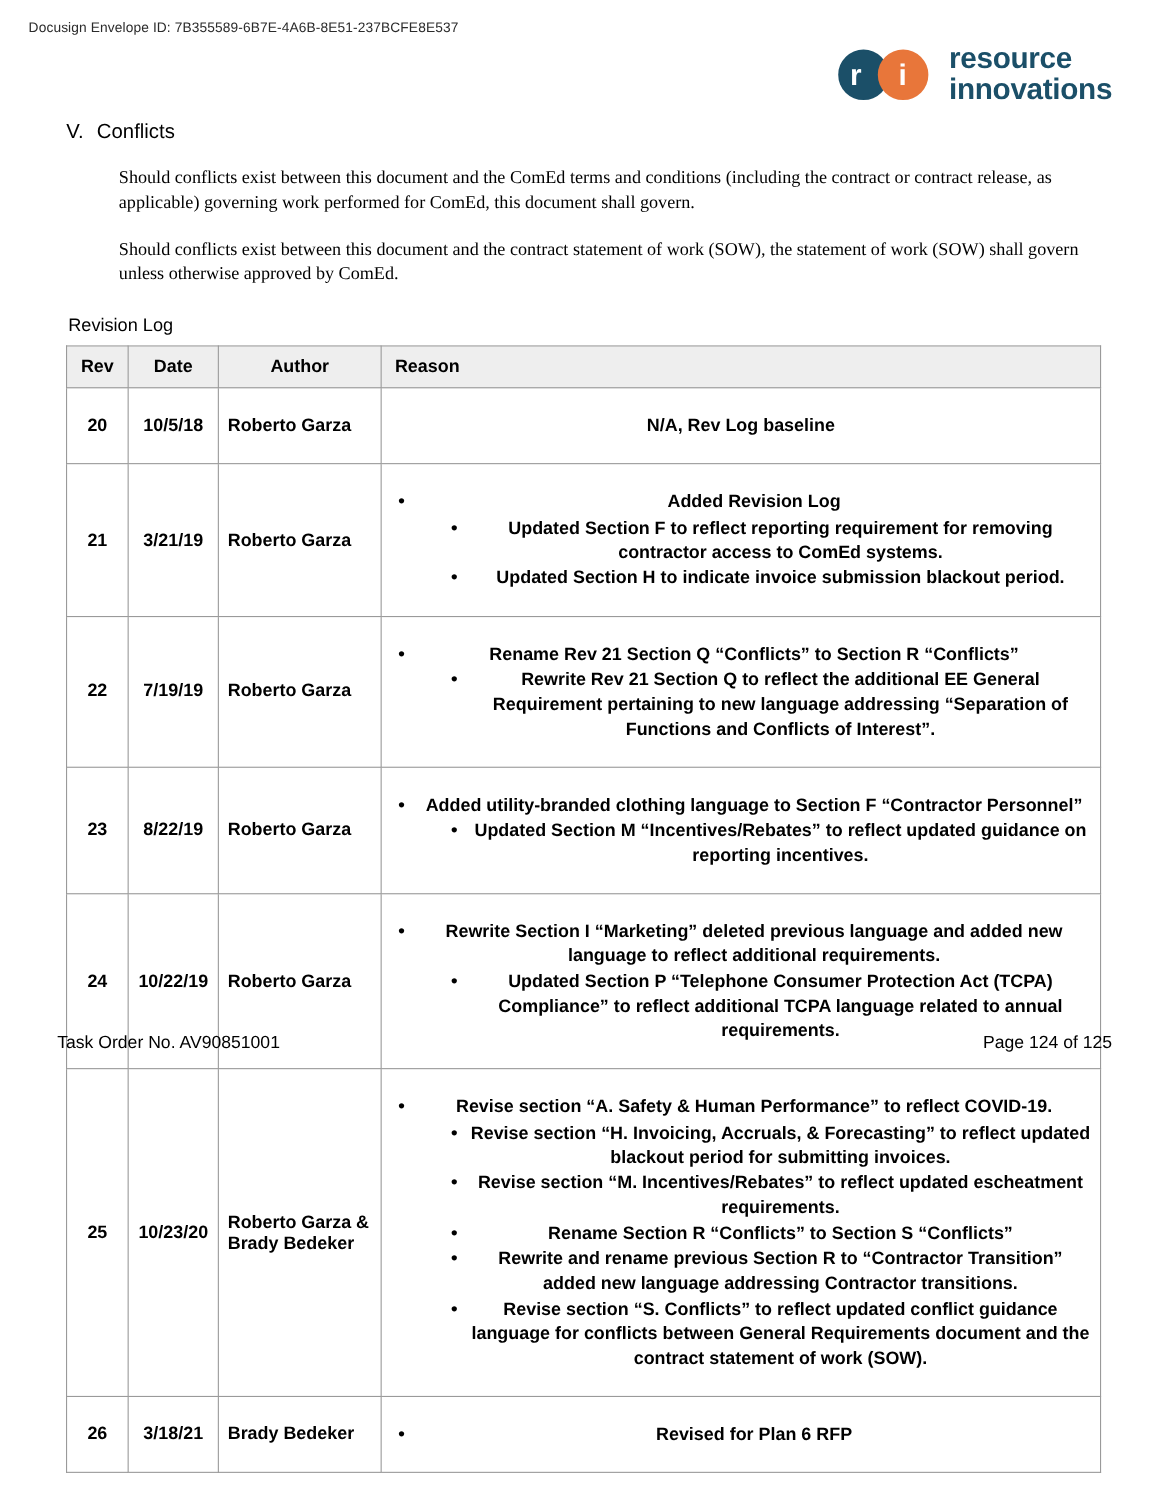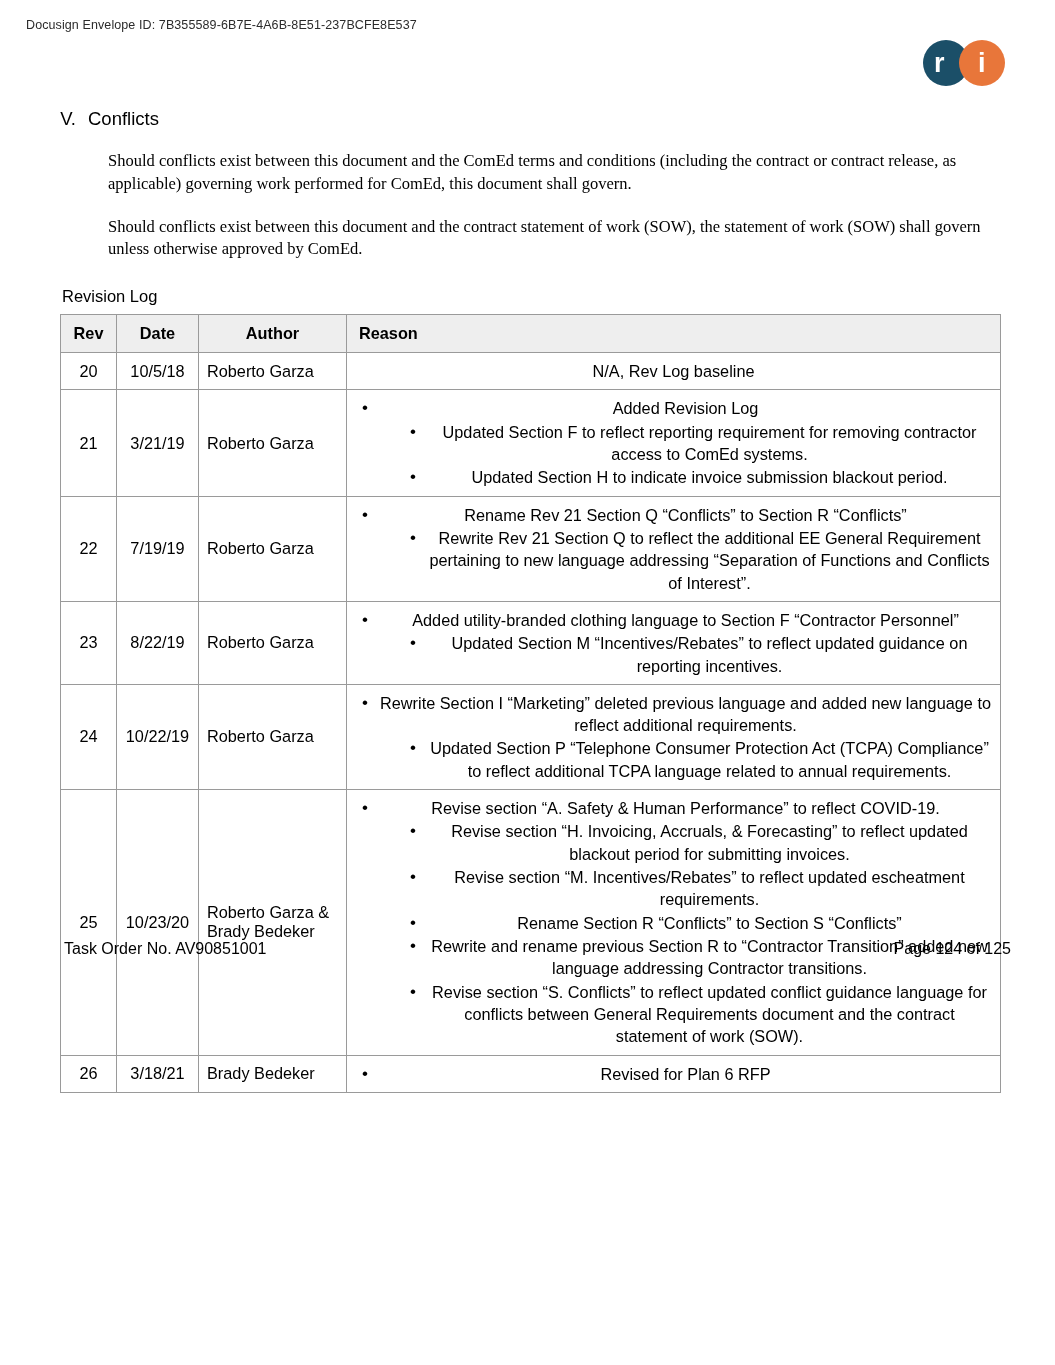--- a/index.html
+++ b/index.html
@@ -113,21 +113,22 @@
   table.revlog {
     border-collapse: collapse;
     width: 940px;
     margin-left: 10px;
     table-layout: fixed;
   }
   table.revlog th, table.revlog td {
     border: 1px solid #9a9a9a;
     font-size: 16.3px;
     vertical-align: middle;
-    padding: 7px 8px;
+    padding: 23px 8px;
+    font-weight: bold;
   }
   table.revlog thead th {
     background: #eeeeee;
     font-weight: bold;
     text-align: center;
     padding: 9px 8px;
   }
   col.c-rev { width: 56px; }
   col.c-date { width: 82px; }
   col.c-author { width: 148px; }
@@ -158,36 +159,39 @@
     line-height: 1.37;
   }
   .footer {
     position: absolute;
     bottom: 48px;
     left: 52px;
     right: 44px;
     display: flex;
     justify-content: space-between;
     font-size: 16px;
-    margin-left: 12px;
   }
 </style>
 </head>
 <body>
 
 <div class="page">
 
   <div class="envelope-id">Docusign Envelope ID: 7B355589-6B7E-4A6B-8E51-237BCFE8E537</div>
 
   <div class="logo">
     <div class="logo-mark">
       <div class="logo-circle left"></div>
       <div class="logo-circle right"></div>
       <div class="logo-letter r">r</div>
       <div class="logo-letter i">i</div>
+    </div>
+    <div class="logo-words">
+      <div>resource</div>
+      <div>innovations</div>
     </div>
   </div>
 
   <div class="content">
 
     <div class="section-heading">
       <span class="num">V.</span>
       <span>Conflicts</span>
     </div>
 

